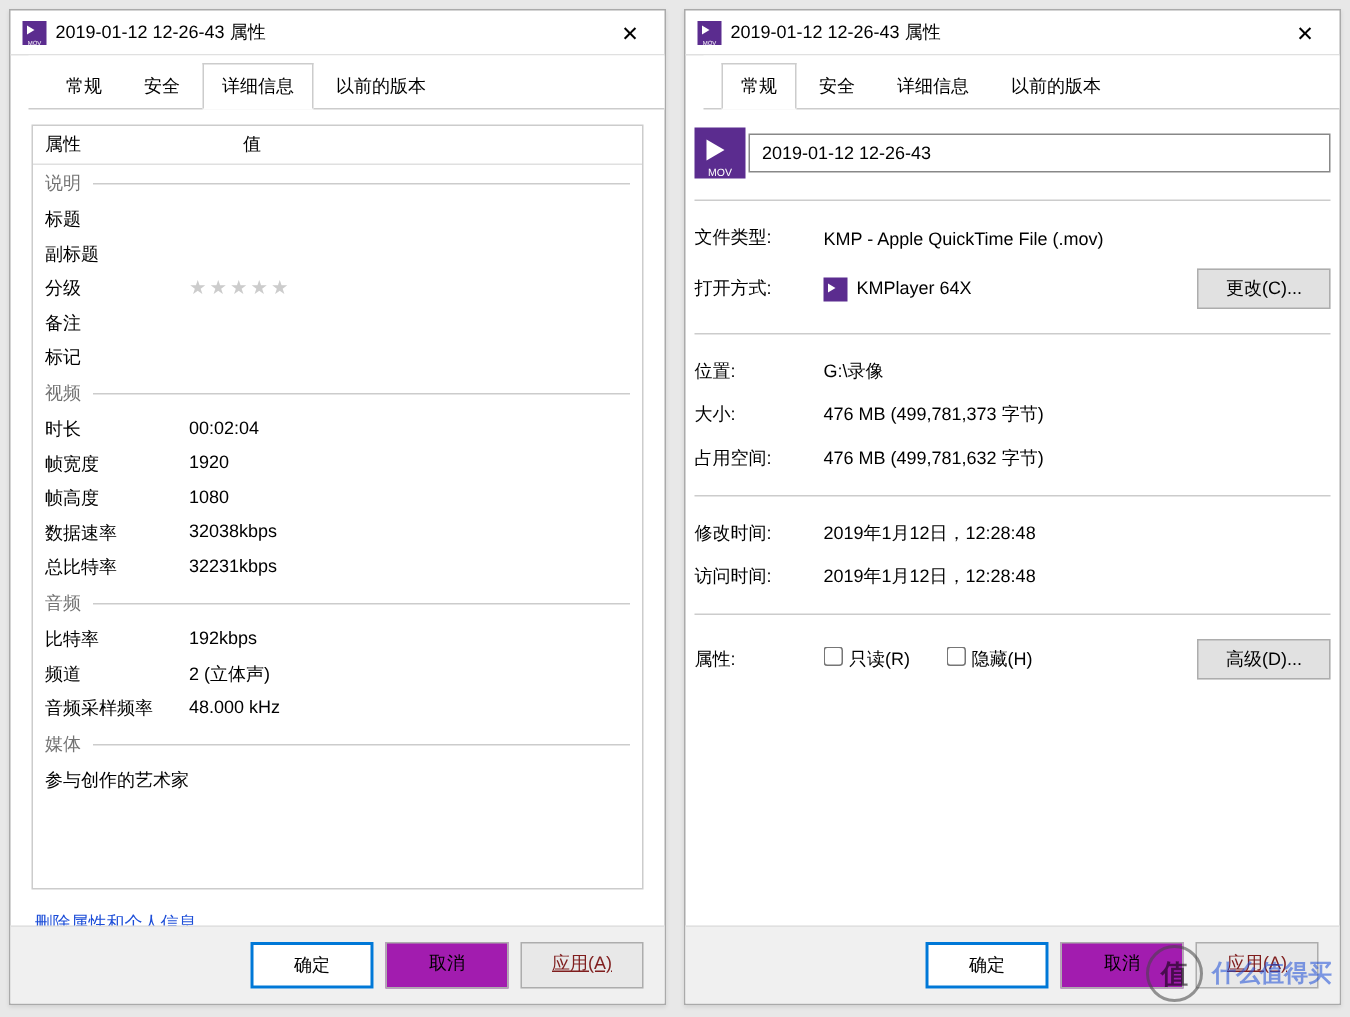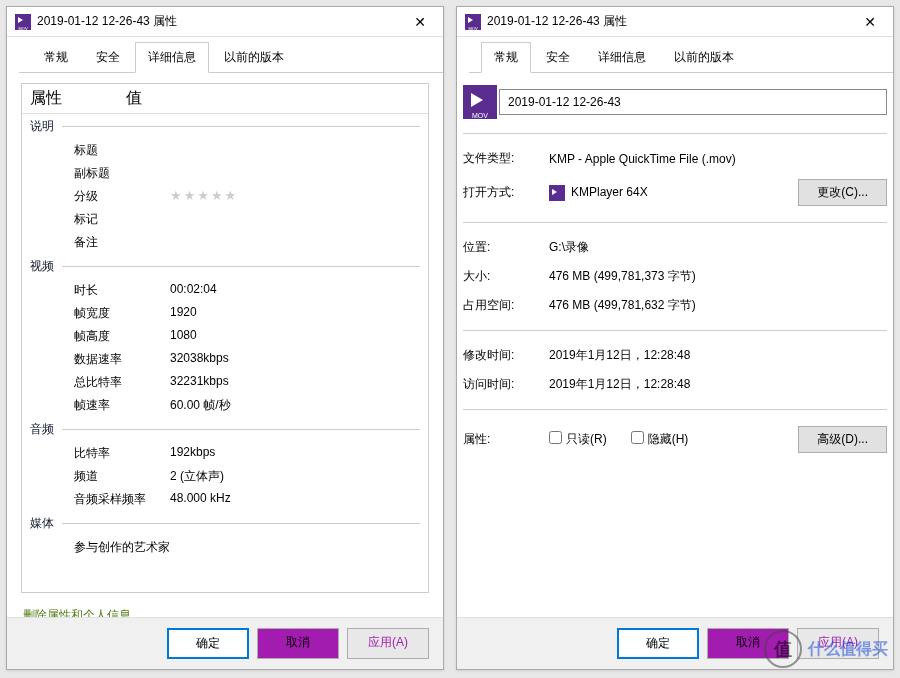--- a/index.html
+++ b/index.html
@@ -91,50 +91,50 @@
 .details-box {
   border: 1px solid #ccc;
   height: 510px;
   overflow-y: auto;
   position: relative;
 }
 .details-header-row {
   display: flex;
   border-bottom: 1px solid #e0e0e0;
   padding: 4px 8px;
-  font-size: 16px;
+  font-size: 12px;
+  gap: 36px;
 }
 .details-header-row .col1 { width: 96px; }
 .section-header {
-  color: #0f172a;
+  color: #737373;
   padding: 4px 8px;
   display: flex;
   align-items: center;
   gap: 8px;
 }
 .section-header::after {
   content: "";
   flex: 1;
   height: 1px;
   background: #ccc;
 }
 .prop-row {
   display: flex;
   padding: 3px 8px;
   font-size: 12px;
-  margin-left: 44px;
 }
 .prop-label { width: 96px; }
 .prop-value { flex: 1; }
 .stars { color: #ccc; letter-spacing: 2px; font-size: 13px; }
 .link-row {
   padding: 14px 2px;
 }
 .link-text {
-  color: #4d7c0f;
+  color: #1d4ed8;
   text-decoration: underline;
   cursor: pointer;
   font-size: 12px;
 }
 .button-bar {
   display: flex;
   justify-content: flex-end;
   gap: 8px;
   padding: 10px 14px;
   border-top: 1px solid #e0e0e0;
@@ -147,22 +147,23 @@
   background: #a21caf;
   font-size: 12px;
   cursor: pointer;
   text-align: center;
 }
 .btn.primary {
   background: #fff;
   border: 2px solid #0078d7;
 }
 .btn.disabled {
-  color: #a21caf;
+  color: #7f1d1d;
   background: #e8e8e8;
+  text-decoration: underline;
 }
 
 
 .general-content { padding: 8px 6px; }
 .file-header {
   display: flex;
   align-items: center;
   gap: 2px;
   padding: 4px 0 14px 0;
   border-bottom: 1px solid #ccc;
@@ -285,27 +286,27 @@
         </div>
       <div class="prop-row">
           <div class="prop-label">副标题</div>
           <div class="prop-value"></div>
         </div>
       <div class="prop-row">
           <div class="prop-label">分级</div>
           <div class="prop-value stars">★★★★★</div>
         </div>
       <div class="prop-row">
+          <div class="prop-label">备注</div>
+          <div class="prop-value"></div>
+        </div>
+      <div class="prop-row">
           <div class="prop-label">标记</div>
           <div class="prop-value"></div>
         </div>
-      <div class="prop-row">
-          <div class="prop-label">备注</div>
-          <div class="prop-value"></div>
-        </div>
 
       <div class="section-header">视频</div>
       <div class="prop-row">
           <div class="prop-label">时长</div>
           <div class="prop-value">00:02:04</div>
         </div>
       <div class="prop-row">
           <div class="prop-label">帧宽度</div>
           <div class="prop-value">1920</div>
         </div>
@@ -313,24 +314,20 @@
           <div class="prop-label">帧高度</div>
           <div class="prop-value">1080</div>
         </div>
       <div class="prop-row">
           <div class="prop-label">数据速率</div>
           <div class="prop-value">32038kbps</div>
         </div>
       <div class="prop-row">
           <div class="prop-label">总比特率</div>
           <div class="prop-value">32231kbps</div>
-        </div>
-      <div class="prop-row">
-          <div class="prop-label">帧速率</div>
-          <div class="prop-value">60.00 帧/秒</div>
         </div>
 
       <div class="section-header">音频</div>
       <div class="prop-row">
           <div class="prop-label">比特率</div>
           <div class="prop-value">192kbps</div>
         </div>
       <div class="prop-row">
           <div class="prop-label">频道</div>
           <div class="prop-value">2 (立体声)</div>

